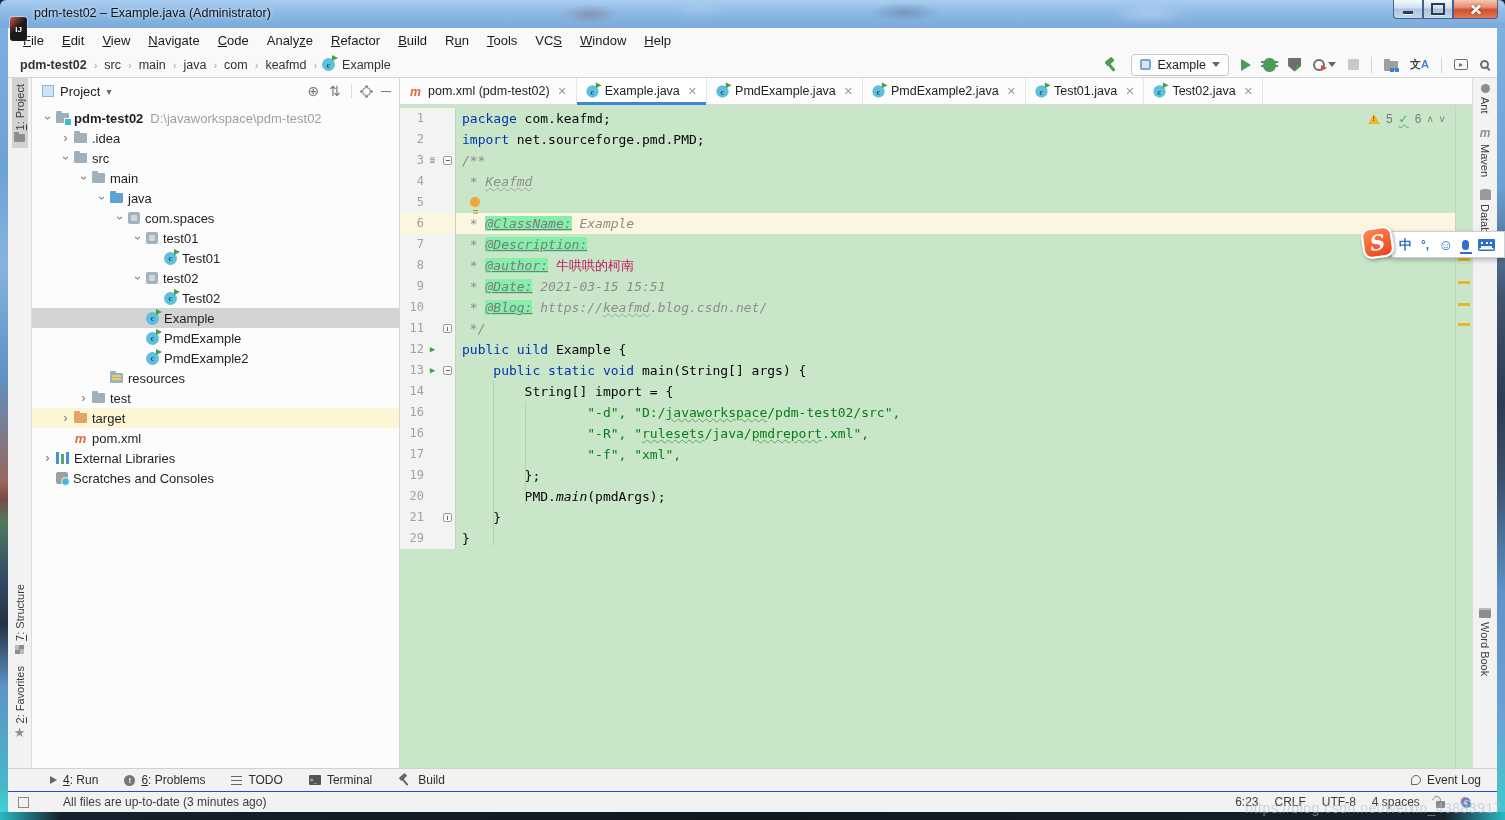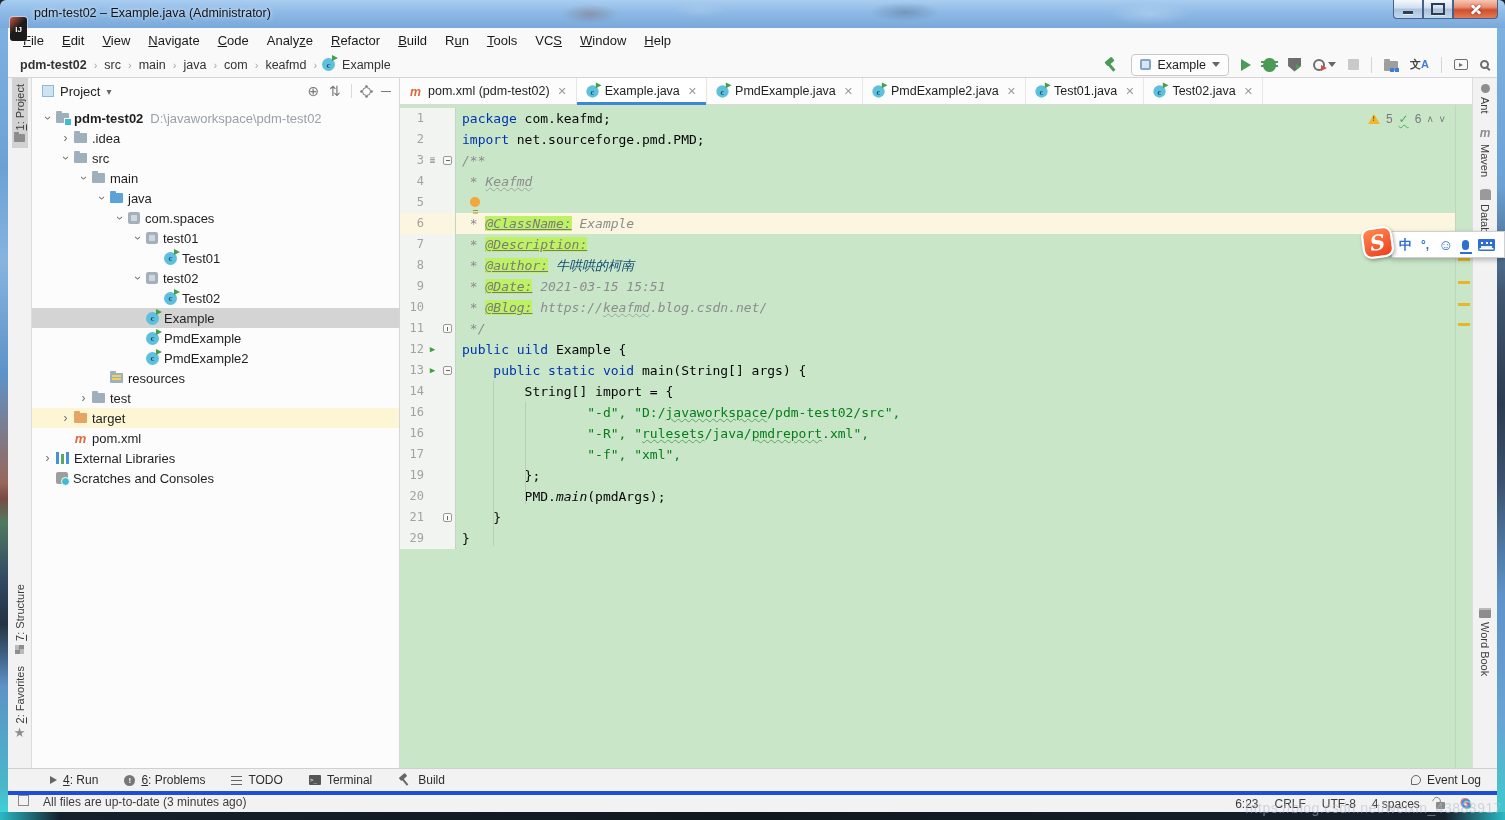--- a/index.html
+++ b/index.html
@@ -150,23 +150,23 @@
   .g-icon { width:17px; flex:none; text-align:center; font-size:9px; color:#8a8a8a; line-height:1; }
   .g-icon .runarrow { color:#3fa13f; font-size:9px; }
   .g-fold { width:13px; flex:none; display:flex; align-items:center; justify-content:center; }
   .foldbox { width:9px; height:9px; border:1px solid #9a9a9a; background:#fafafa; border-radius:2px; position:relative; }
   .foldbox.open::after { content:""; position:absolute; left:1.5px; top:3px; width:4px; height:1px; background:#666; }
   .foldbox.end::after { content:""; position:absolute; left:3px; top:1.5px; width:1px; height:4px; background:#666; }
   .ln-code { flex:1; white-space:pre; padding-left:6px; color:#060606; }
   .tk-k { color:#0033b2; }
   .tk-s { color:#067d17; }
   .tk-c { color:#8c8c8c; font-style:italic; }
-  .tk-cn { color:#0c4a6e; font-style:italic; }
+  .tk-cn { color:#be185d; }
   .tk-m { font-style:italic; }
-  .tk-tag { color:#7a7a7a; font-style:italic; background:#bef264; text-decoration:underline; }
+  .tk-tag { color:#7a7a7a; font-style:italic; background:#86efac; text-decoration:underline; }
   .tk-w { text-decoration-line:underline; text-decoration-style:wavy; text-decoration-color:#9aa89a; text-decoration-thickness:1px; }
   .tk-s.tk-w { text-decoration-color:#58a85a; }
   .bulb { display:inline-block; width:10px; height:10px; margin-left:8px; margin-top:4px; background:#f2a63c; border-radius:50%; position:relative; }
   .bulb::after { content:""; position:absolute; left:2.5px; bottom:-4px; width:5px; height:1.5px; background:#b98a2f; box-shadow:0 2.5px 0 #b98a2f; }
   .iguide { position:absolute; width:1px; background:#b9cdb9; }
   .inspect { position:absolute; top:7px; right:27px; display:flex; align-items:center; gap:6px; font-size:12px; color:#7a7a7a; }
   .warn-tri { width:0; height:0; border-left:6px solid transparent; border-right:6px solid transparent; border-bottom:10px solid #f2b62c; position:relative; }
   .warn-tri::after { content:"!"; position:absolute; left:-1.5px; top:1px; color:#7a5a00; font-size:7px; font-weight:bold; }
   .typo-ok { color:#4caf50; font-weight:bold; font-size:12px; text-decoration:underline wavy #4caf50; text-decoration-thickness:1px; }
   .nav-chev { color:#6e6e6e; font-size:10px; letter-spacing:0; }
@@ -178,21 +178,21 @@
   .bb-item { display:flex; align-items:center; gap:6px; margin-right:26px; }
   .bb-run { width:0; height:0; border-top:4.5px solid transparent; border-bottom:4.5px solid transparent; border-left:7px solid #666; }
   .bb-problems { width:11px; height:11px; border-radius:50%; background:#777; color:#fff; font-size:8px; font-weight:bold; display:flex; align-items:center; justify-content:center; }
   .bb-todo { width:11px; height:9px; background:repeating-linear-gradient(180deg,#666 0 1.5px,transparent 1.5px 4px); }
   .bb-term { width:12px; height:10px; background:#555; border-radius:1px; color:#fff; font-size:6px; line-height:10px; padding-left:1px; font-family:"DejaVu Sans Mono",monospace; }
   .bb-hammer { position:relative; width:14px; height:14px; }
   .bb-hammer::before { content:""; position:absolute; left:1px; top:2px; width:8px; height:4px; background:#666; border-radius:1px; transform:rotate(-40deg); }
   .bb-hammer::after { content:""; position:absolute; left:6px; top:5px; width:2px; height:8px; background:#666; transform:rotate(-40deg); }
   .eventlog { margin-left:auto; display:flex; align-items:center; gap:6px; }
   .bell { width:10px; height:10px; border:1.5px solid #666; border-radius:50% 50% 50% 0; }
-  .statusbar { height:21px; background:#f2f2f2; border-top:4px solid #1d4ed8; display:flex; padding:0 26px 0 10px; font-size:12px; color:#3c3c3c; }
+  .statusbar { height:21px; background:#f2f2f2; border-top:1px solid #1d4ed8; display:flex; align-items:center; padding:0 26px 0 10px; font-size:12px; color:#3c3c3c;gap:20px; }
   .sb-toggle { width:11px; height:11px; border:1.5px solid #8a8a8a; margin-right:14px; }
   .sb-right { margin-left:auto; display:flex; align-items:center; gap:16px; }
   .lock { width:9px; height:7px; background:#8a8a8a; border-radius:1px; position:relative; margin-top:4px; }
   .lock::before { content:""; position:absolute; left:-3px; top:-5px; width:6px; height:6px; border:1.5px solid #8a8a8a; border-bottom:none; border-radius:4px 4px 0 0; transform:rotate(35deg); }
   .g-logo { font-weight:bold; font-size:13px; color:#4285f4; text-shadow:-1px -1px 0 rgba(234,67,53,.7), 1px 1px 0 rgba(52,168,83,.6); }
 
   
   .ime-bar { position:absolute; left:1391px; top:231px; width:114px; height:27px; background:#fff; border:1px solid #cfcfcf; box-shadow:0 2px 5px rgba(0,0,0,.25); display:flex; align-items:center; gap:9px; padding:0 7px; z-index:40; }
   .ime-zh { color:#2f6fd0; font-weight:bold; font-size:13px; }
   .ime-punct { color:#2f6fd0; font-weight:bold; font-size:12px; }

